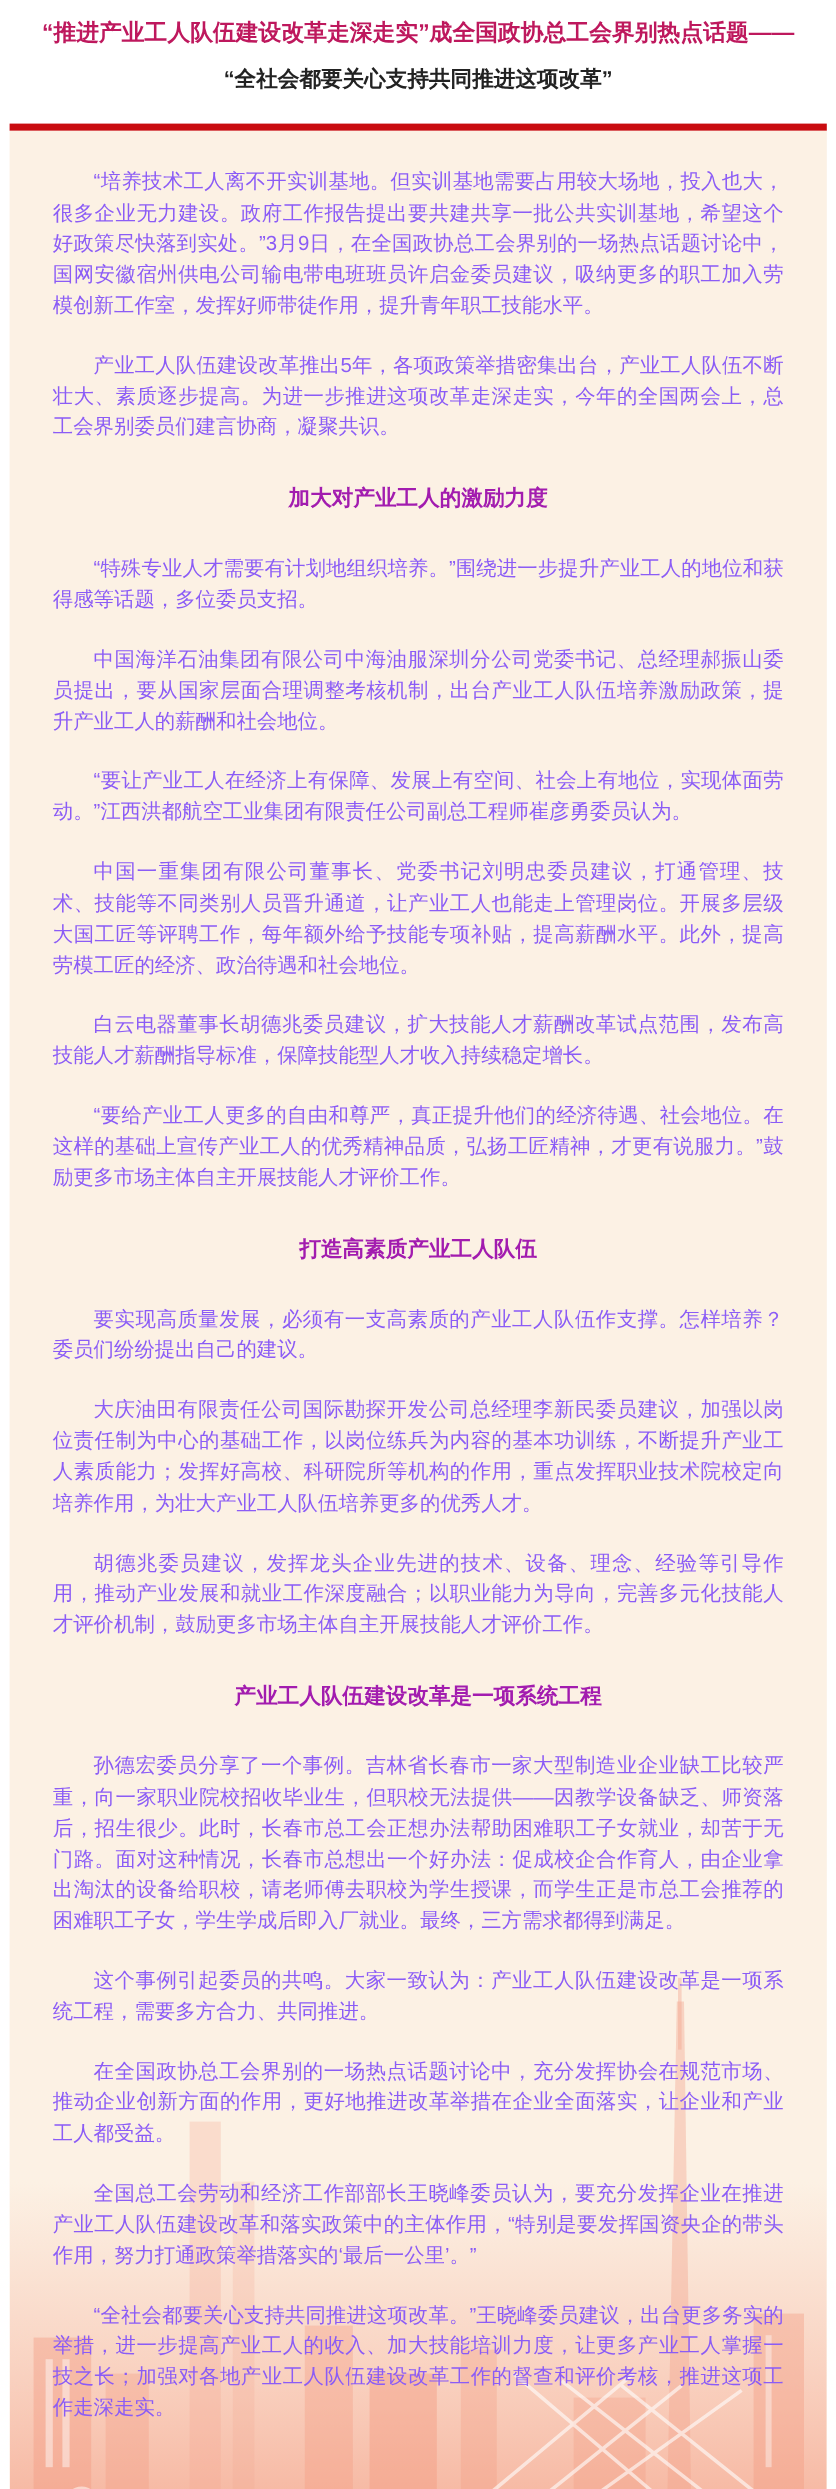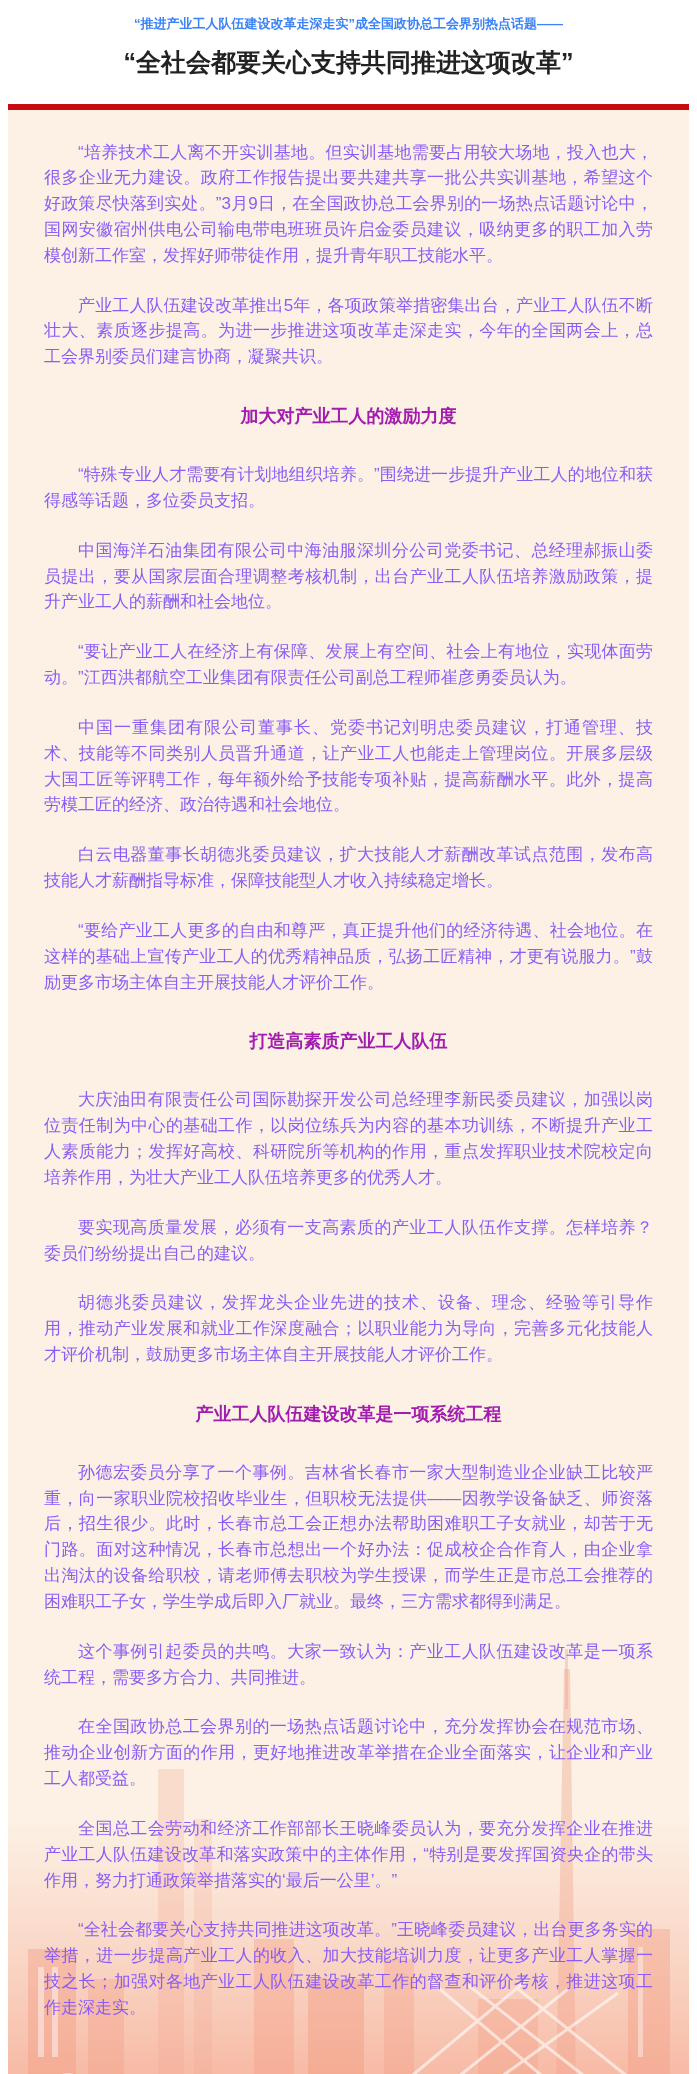--- a/index.html
+++ b/index.html
@@ -6,24 +6,24 @@
   body{
     width:697px;
     background:#ffffff;
     font-family:"Liberation Sans","DejaVu Sans",sans-serif;
   }
   .page{width:697px;}
 
   
   .header{padding:14px 26px 24px;text-align:center;}
   .title-sub{
-    font-size:13px;color:#3b82f6;font-weight:600;line-height:1.5;
+    font-size:19px;color:#be185d;font-weight:600;line-height:1.5;
   }
   .title-main{
-    font-size:25px;color:#222222;font-weight:bold;margin:11px 0 0;line-height:1.4;
+    font-size:18px;color:#222222;font-weight:bold;margin:11px 0 0;line-height:1.4;
   }
 
   
   .red-bar{margin:0 8px;height:6px;background:#c90c10;}
 
   
   .content-box{
     margin:0 8px;
     background:#fcf1e4;
     padding:30px 36px 44px;
@@ -119,22 +119,22 @@
         <p>“培养技术工人离不开实训基地。但实训基地需要占用较大场地，投入也大，很多企业无力建设。政府工作报告提出要共建共享一批公共实训基地，希望这个好政策尽快落到实处。”3月9日，在全国政协总工会界别的一场热点话题讨论中，国网安徽宿州供电公司输电带电班班员许启金委员建议，吸纳更多的职工加入劳模创新工作室，发挥好师带徒作用，提升青年职工技能水平。</p>
         <p>产业工人队伍建设改革推出5年，各项政策举措密集出台，产业工人队伍不断壮大、素质逐步提高。为进一步推进这项改革走深走实，今年的全国两会上，总工会界别委员们建言协商，凝聚共识。</p>
         <h2>加大对产业工人的激励力度</h2>
         <p>“特殊专业人才需要有计划地组织培养。”围绕进一步提升产业工人的地位和获得感等话题，多位委员支招。</p>
         <p>中国海洋石油集团有限公司中海油服深圳分公司党委书记、总经理郝振山委员提出，要从国家层面合理调整考核机制，出台产业工人队伍培养激励政策，提升产业工人的薪酬和社会地位。</p>
         <p>“要让产业工人在经济上有保障、发展上有空间、社会上有地位，实现体面劳动。”江西洪都航空工业集团有限责任公司副总工程师崔彦勇委员认为。</p>
         <p>中国一重集团有限公司董事长、党委书记刘明忠委员建议，打通管理、技术、技能等不同类别人员晋升通道，让产业工人也能走上管理岗位。开展多层级大国工匠等评聘工作，每年额外给予技能专项补贴，提高薪酬水平。此外，提高劳模工匠的经济、政治待遇和社会地位。</p>
         <p>白云电器董事长胡德兆委员建议，扩大技能人才薪酬改革试点范围，发布高技能人才薪酬指导标准，保障技能型人才收入持续稳定增长。</p>
         <p>“要给产业工人更多的自由和尊严，真正提升他们的经济待遇、社会地位。在这样的基础上宣传产业工人的优秀精神品质，弘扬工匠精神，才更有说服力。”鼓励更多市场主体自主开展技能人才评价工作。</p>
         <h2>打造高素质产业工人队伍</h2>
+        <p>要实现高质量发展，必须有一支高素质的产业工人队伍作支撑。怎样培养？委员们纷纷提出自己的建议。</p>
         <p>大庆油田有限责任公司国际勘探开发公司总经理李新民委员建议，加强以岗位责任制为中心的基础工作，以岗位练兵为内容的基本功训练，不断提升产业工人素质能力；发挥好高校、科研院所等机构的作用，重点发挥职业技术院校定向培养作用，为壮大产业工人队伍培养更多的优秀人才。</p>
-        <p>要实现高质量发展，必须有一支高素质的产业工人队伍作支撑。怎样培养？委员们纷纷提出自己的建议。</p>
         <p>胡德兆委员建议，发挥龙头企业先进的技术、设备、理念、经验等引导作用，推动产业发展和就业工作深度融合；以职业能力为导向，完善多元化技能人才评价机制，鼓励更多市场主体自主开展技能人才评价工作。</p>
         <h2>产业工人队伍建设改革是一项系统工程</h2>
         <p>孙德宏委员分享了一个事例。吉林省长春市一家大型制造业企业缺工比较严重，向一家职业院校招收毕业生，但职校无法提供——因教学设备缺乏、师资落后，招生很少。此时，长春市总工会正想办法帮助困难职工子女就业，却苦于无门路。面对这种情况，长春市总想出一个好办法：促成校企合作育人，由企业拿出淘汰的设备给职校，请老师傅去职校为学生授课，而学生正是市总工会推荐的困难职工子女，学生学成后即入厂就业。最终，三方需求都得到满足。</p>
         <p>这个事例引起委员的共鸣。大家一致认为：产业工人队伍建设改革是一项系统工程，需要多方合力、共同推进。</p>
         <p>在全国政协总工会界别的一场热点话题讨论中，充分发挥协会在规范市场、推动企业创新方面的作用，更好地推进改革举措在企业全面落实，让企业和产业工人都受益。</p>
         <p>全国总工会劳动和经济工作部部长王晓峰委员认为，要充分发挥企业在推进产业工人队伍建设改革和落实政策中的主体作用，“特别是要发挥国资央企的带头作用，努力打通政策举措落实的‘最后一公里’。”</p>
         <p>“全社会都要关心支持共同推进这项改革。”王晓峰委员建议，出台更多务实的举措，进一步提高产业工人的收入、加大技能培训力度，让更多产业工人掌握一技之长；加强对各地产业工人队伍建设改革工作的督查和评价考核，推进这项工作走深走实。</p>
       </article>
   </main>
 

